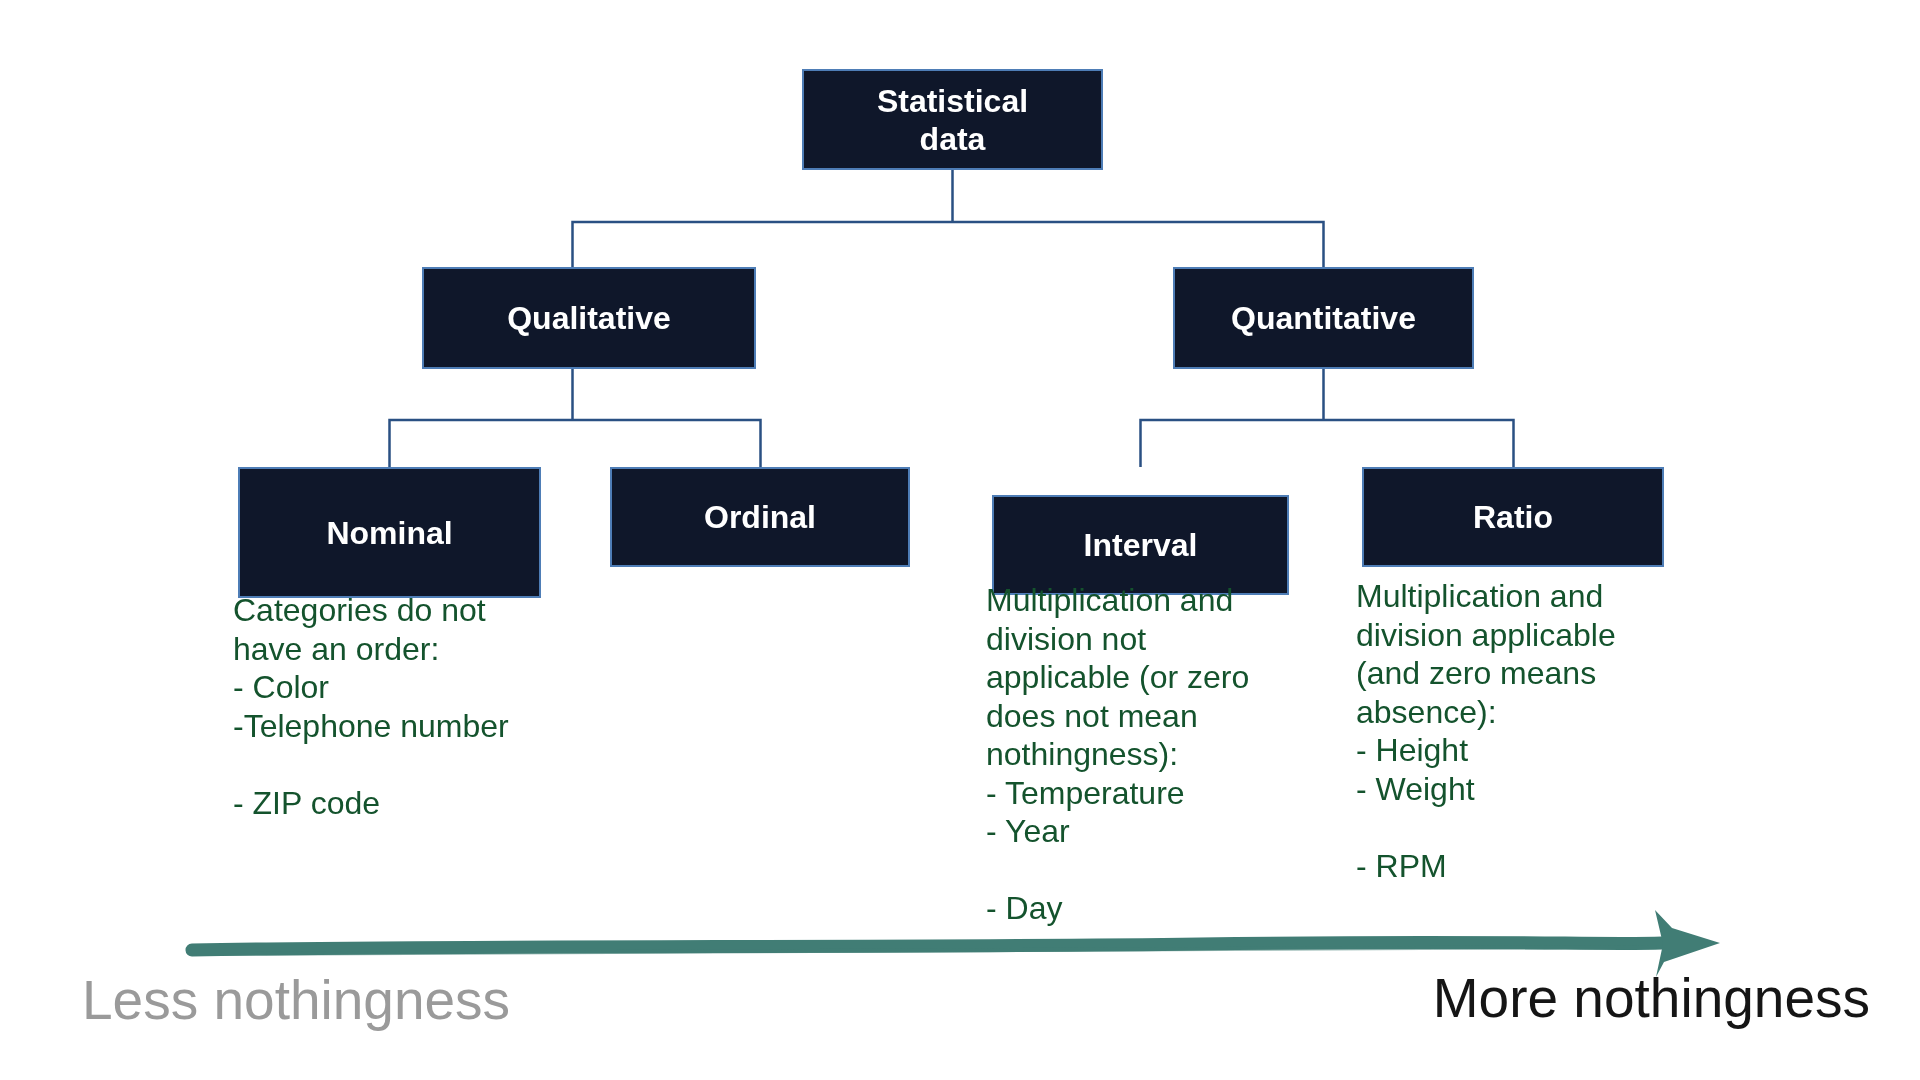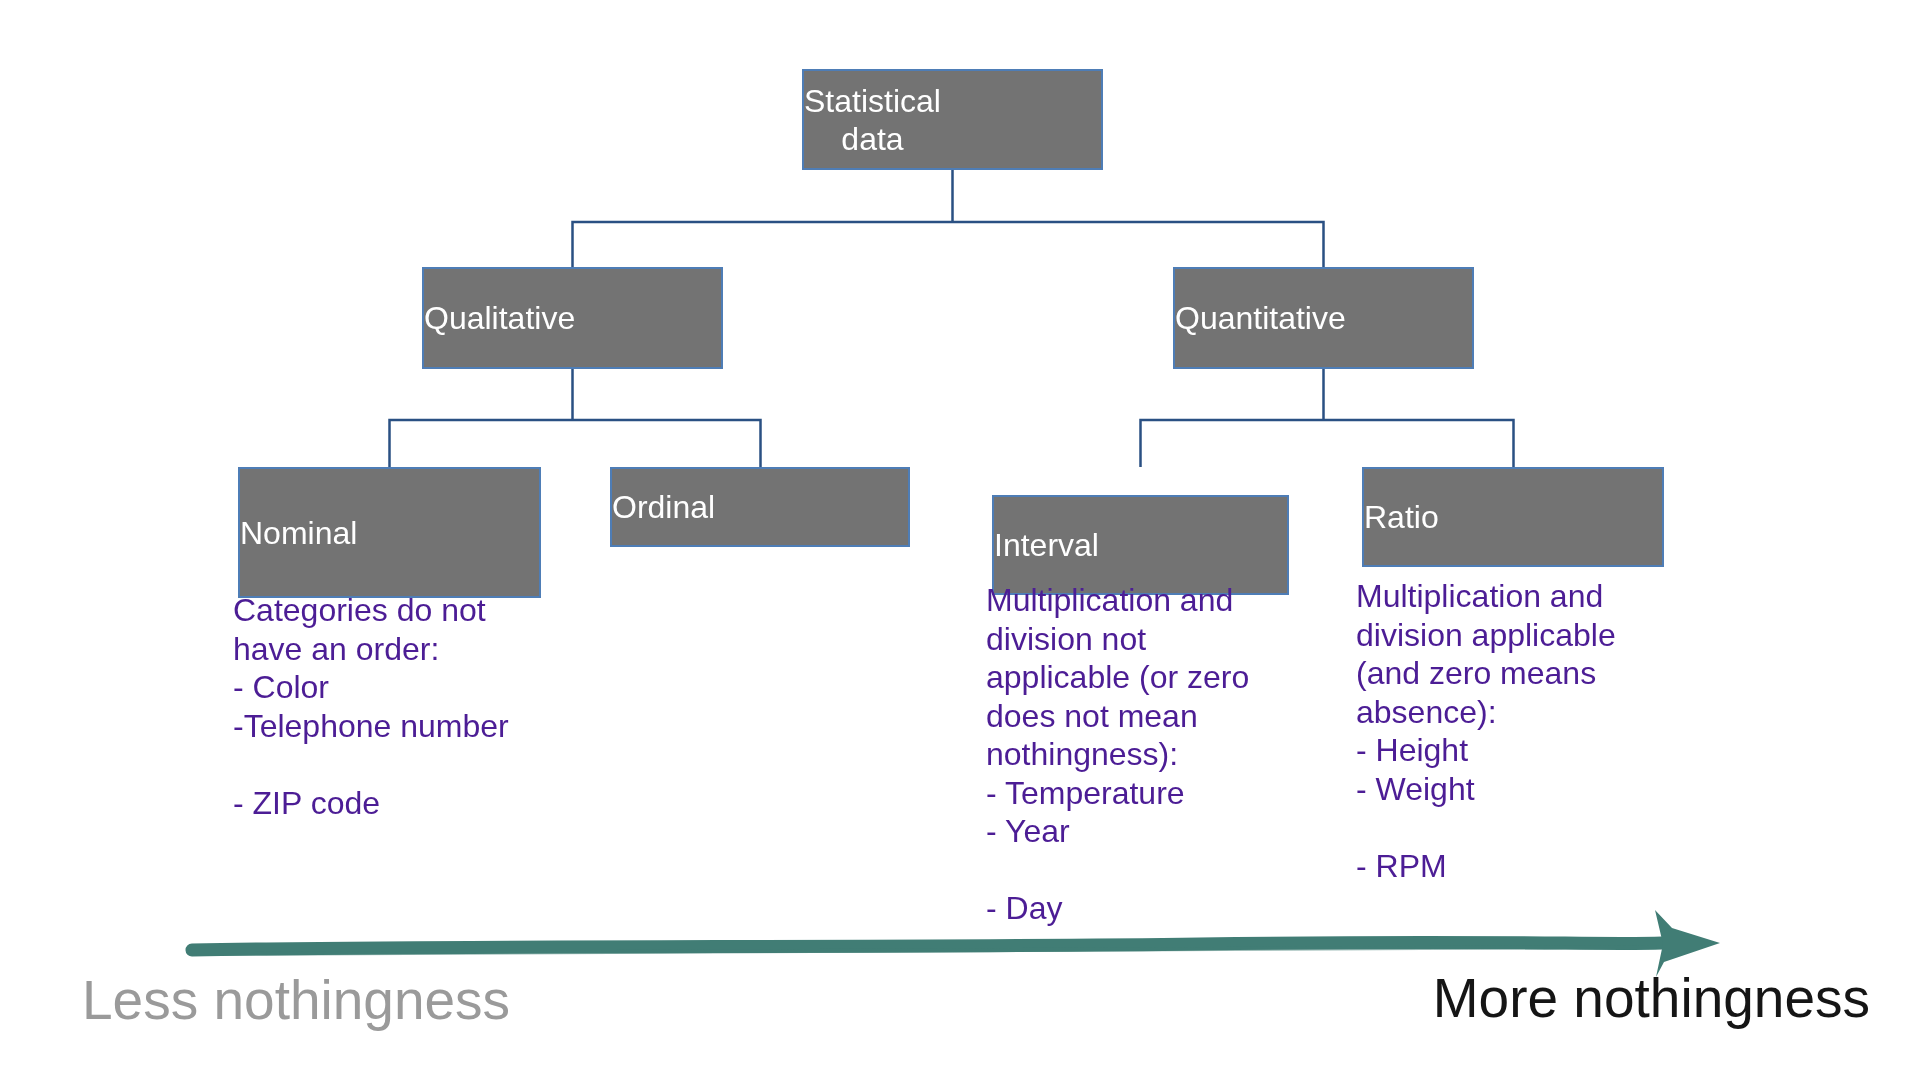--- a/index.html
+++ b/index.html
@@ -3,38 +3,38 @@
 <meta charset="utf-8">
 <style>
   html,body{margin:0;padding:0;background:#ffffff;}
   body{font-family:"Liberation Sans","DejaVu Sans",sans-serif;}
   .canvas{
     position:relative;width:1920px;height:1080px;background:#ffffff;overflow:hidden;
   }
   .svg-layer{position:absolute;left:0;top:0;width:1920px;height:1080px;}
   .node{
     position:absolute;
-    background:#737373;
+    background:#0f172a;
     border:2px solid #4e7db6;
     box-sizing:border-box;
     color:#ffffff;
-    display:flex;align-items:center;
+    display:flex;align-items:center;justify-content:center;
     font-size:32px;line-height:38px;
-    text-align:center;white-space:pre-line;
+    text-align:center;white-space:pre-line;font-weight:bold;
   }
   .node-root{left:802px;top:69px;width:301px;height:101px;}
-  .node-qualitative{left:422px;top:267px;width:301px;height:102px;}
+  .node-qualitative{left:422px;top:267px;width:334px;height:102px;}
   .node-quantitative{left:1173px;top:267px;width:301px;height:102px;}
   .node-nominal{left:238px;top:467px;width:303px;height:131px;}
-  .node-ordinal{left:610px;top:467px;width:300px;height:80px;}
+  .node-ordinal{left:610px;top:467px;width:300px;height:100px;}
   .node-interval{left:992px;top:467px;width:297px;height:100px;margin-top:28px;}
   .node-ratio{left:1362px;top:467px;width:302px;height:100px;}
   .desc{
     position:absolute;
-    color:#4c1d95;
+    color:#14532d;
     font-size:32px;line-height:38.5px;
     white-space:pre-line;
   }
   .desc-nominal{left:233px;top:591px;width:360px;}
   .desc-ordinal{left:616px;top:591px;width:340px;}
   .desc-interval{left:986px;top:581px;width:330px;}
   .desc-ratio{left:1356px;top:577px;width:340px;}
   .axis-label{position:absolute;font-size:55px;line-height:60px;}
   .axis-label-less{left:82px;top:970px;color:#9a9a9a;}
   .axis-label-more{right:50px;top:968px;color:#151515;}

